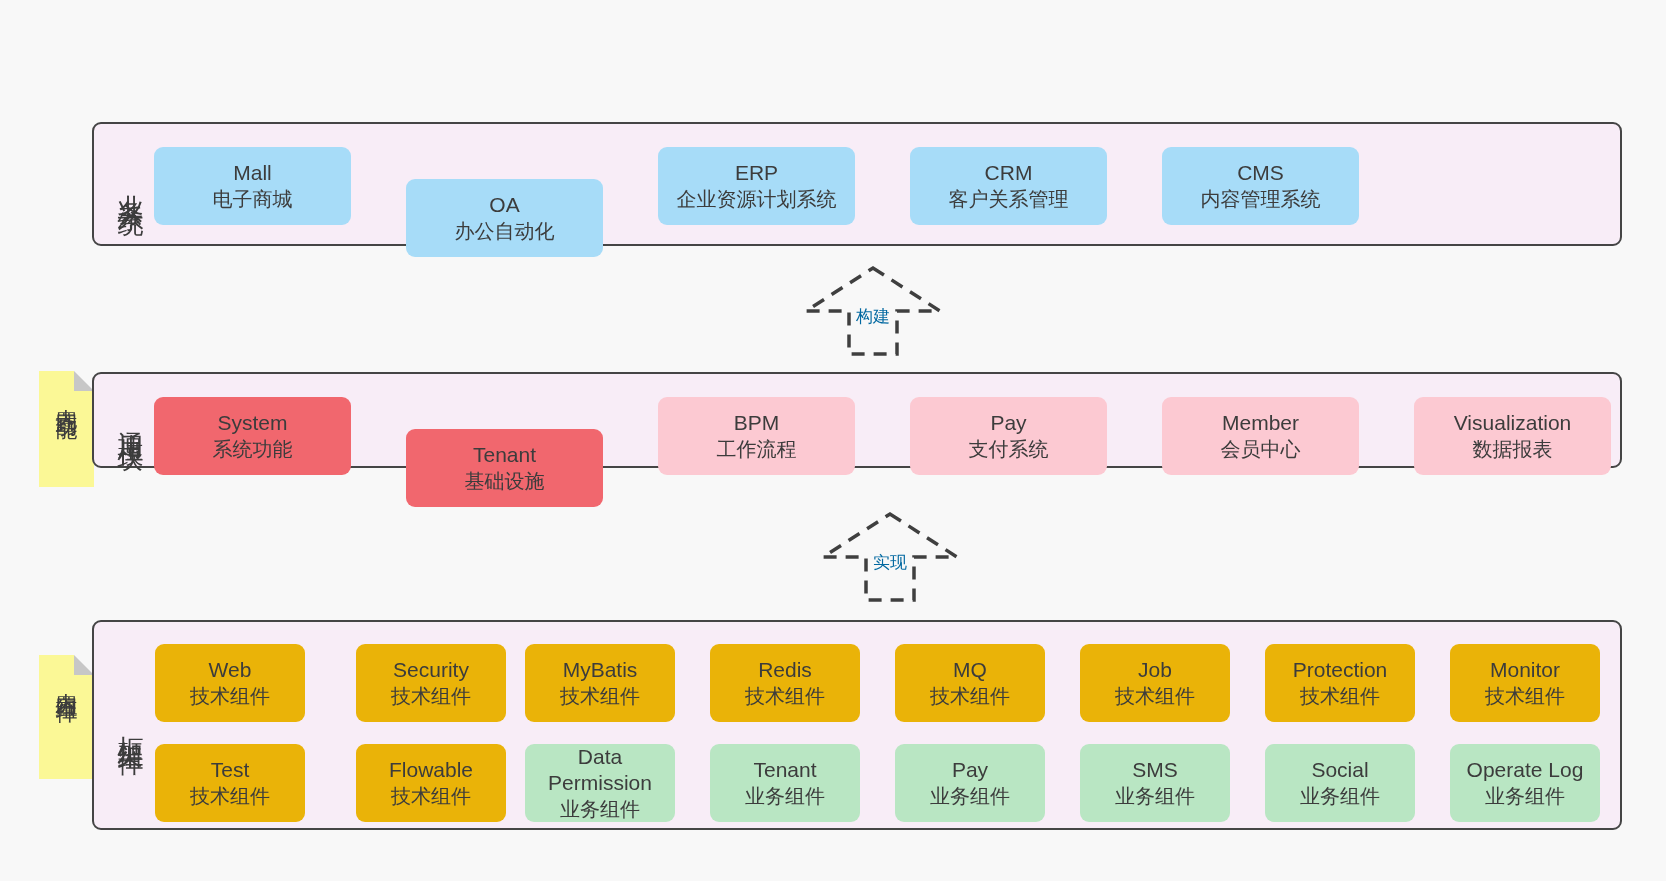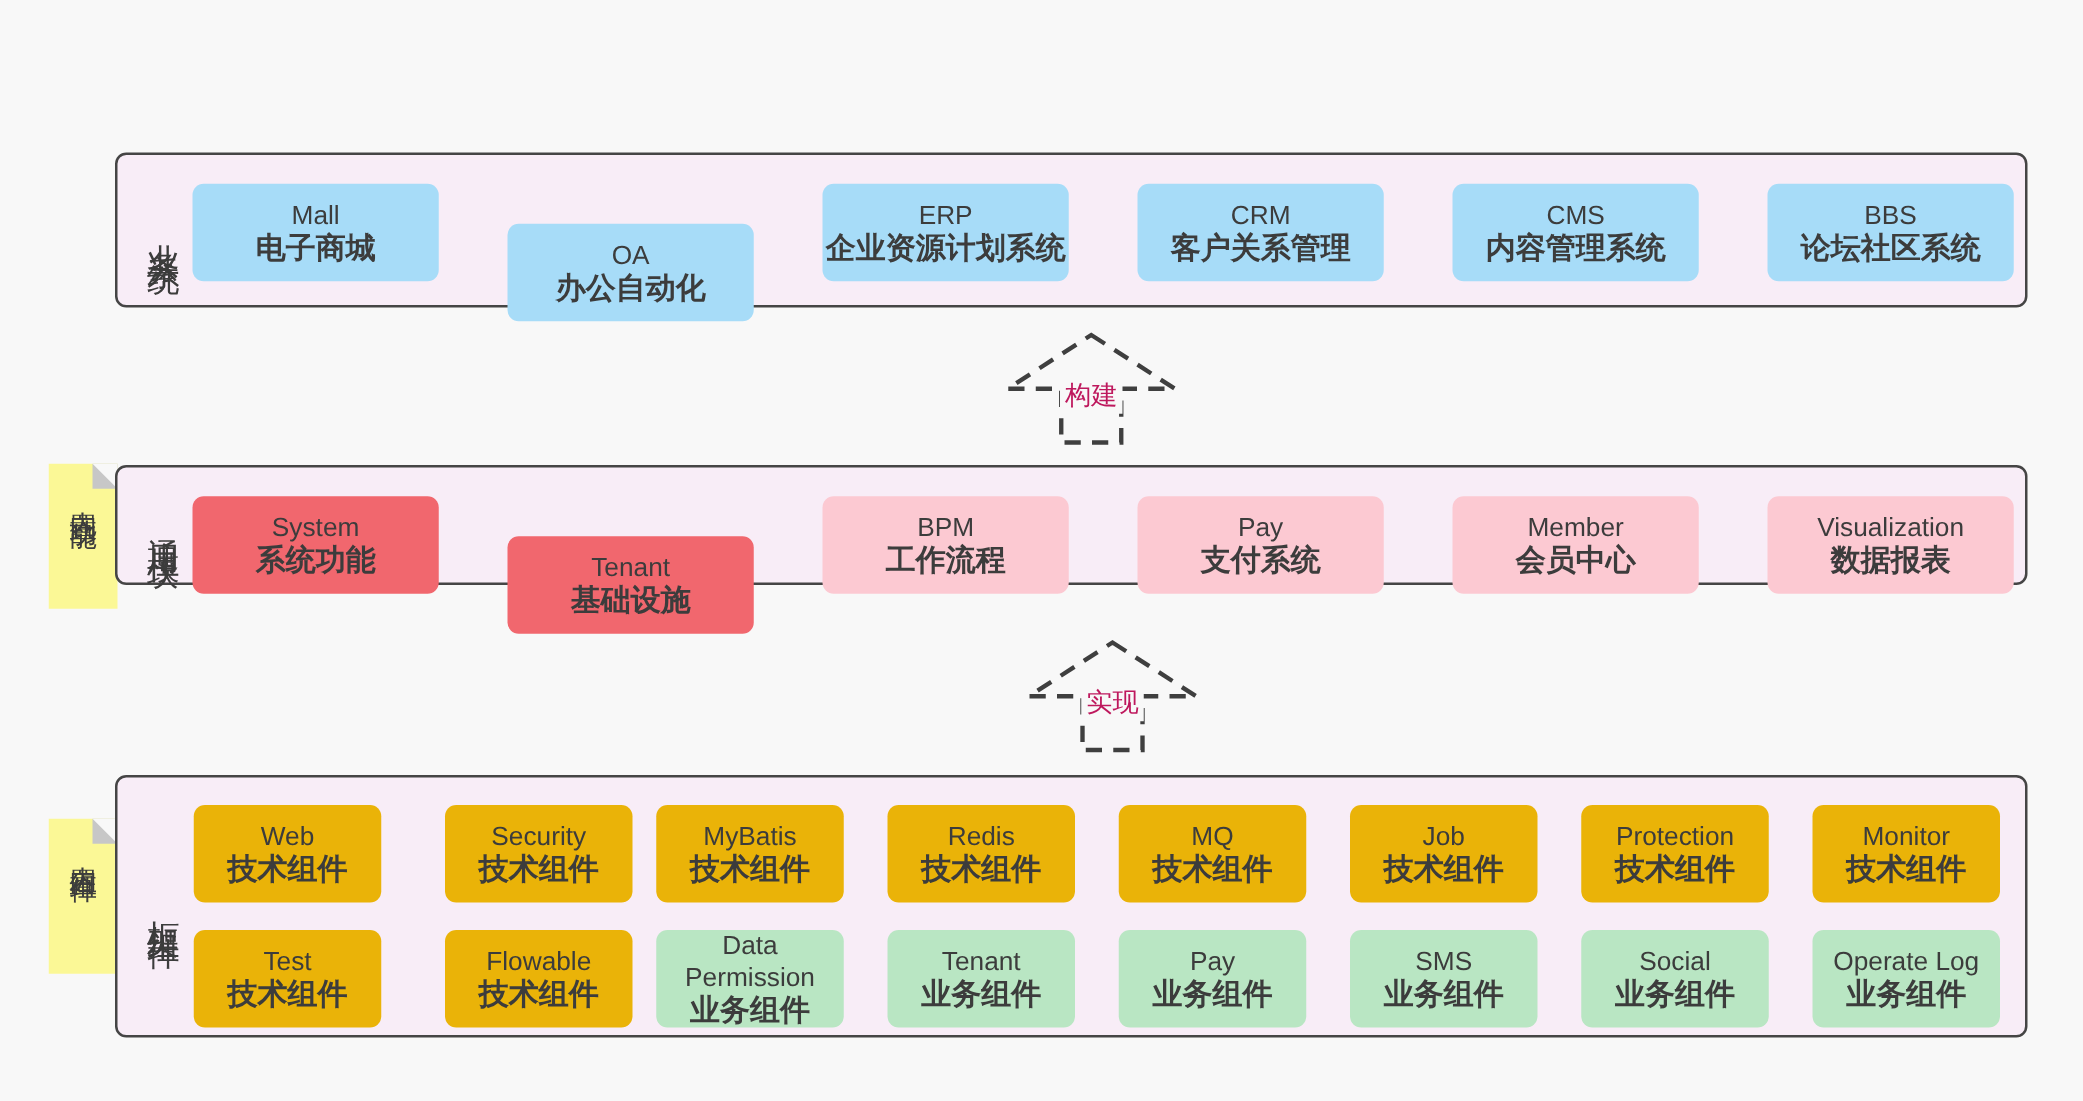--- a/index.html
+++ b/index.html
@@ -33,21 +33,21 @@
 
   
   .card{
     position:absolute;height:78px;
     border-radius:9px;box-sizing:border-box;
     display:flex;flex-direction:column;
     justify-content:center;align-items:center;
     text-align:center;
   }
   .card .en{font-size:21px;line-height:26px;}
-  .card .cn{font-size:24px;line-height:26px;font-weight:bold;}
+  .card .cn{font-size:20px;line-height:26px;}
   .card.blue{background:#a7dcf8;text-align:center;}
   .card.red{background:#f1676e;}
   .card.pink{background:#fcc9d2;}
   .card.green{background:#eab308;}
   .card.lightgreen{background:#b9e6c3;}
 
   
   .col6{width:197px;top:23px;}
   .c6-0{left:60px;}  .c6-1{left:312px;margin-top:32px;} .c6-2{left:564px;}
   .c6-3{left:816px;} .c6-4{left:1068px;}.c6-5{left:1320px;}
@@ -84,21 +84,21 @@
   #arrow-implement{left:820px;top:510px;}
   .arrow svg{display:block;width:140px;height:94px;}
   .arrow polygon{
     fill:none;stroke:#3f3f3f;stroke-width:3.5;
     stroke-dasharray:13 9;
   }
   .arrow-label{
     position:absolute;left:50%;top:52px;
     transform:translate(-50%,-50%);
     background:#f8f8f8;padding:1px 4px;
-    font-size:21px;color:#be185d;white-space:nowrap;text-align:center;
+    font-size:17px;color:#0369a1;white-space:nowrap;text-align:center;
   }
 </style>
 </head>
 <body>
 
 <div id="canvas">
 
   <div class="panel" id="panel-business">
     <div class="side-label">业务系统</div>
     <div class="card blue col6 c6-0">
@@ -114,24 +114,20 @@
       <div class="cn">企业资源计划系统</div>
     </div>
     <div class="card blue col6 c6-3">
       <div class="en">CRM</div>
       <div class="cn">客户关系管理</div>
     </div>
     <div class="card blue col6 c6-4">
       <div class="en">CMS</div>
       <div class="cn">内容管理系统</div>
     </div>
-    <div class="card blue col6 c6-5">
-      <div class="en">BBS</div>
-      <div class="cn">论坛社区系统</div>
-    </div>
   </div>
 
   <div class="arrow" id="arrow-build">
     <svg viewBox="0 0 140 94">
       <polygon points="70,4 137,47 94,47 94,90 46,90 46,47 3,47"></polygon>
     </svg>
     <div class="arrow-label">构建</div>
   </div>
 
   <div class="note-tab" id="tab-functions">

